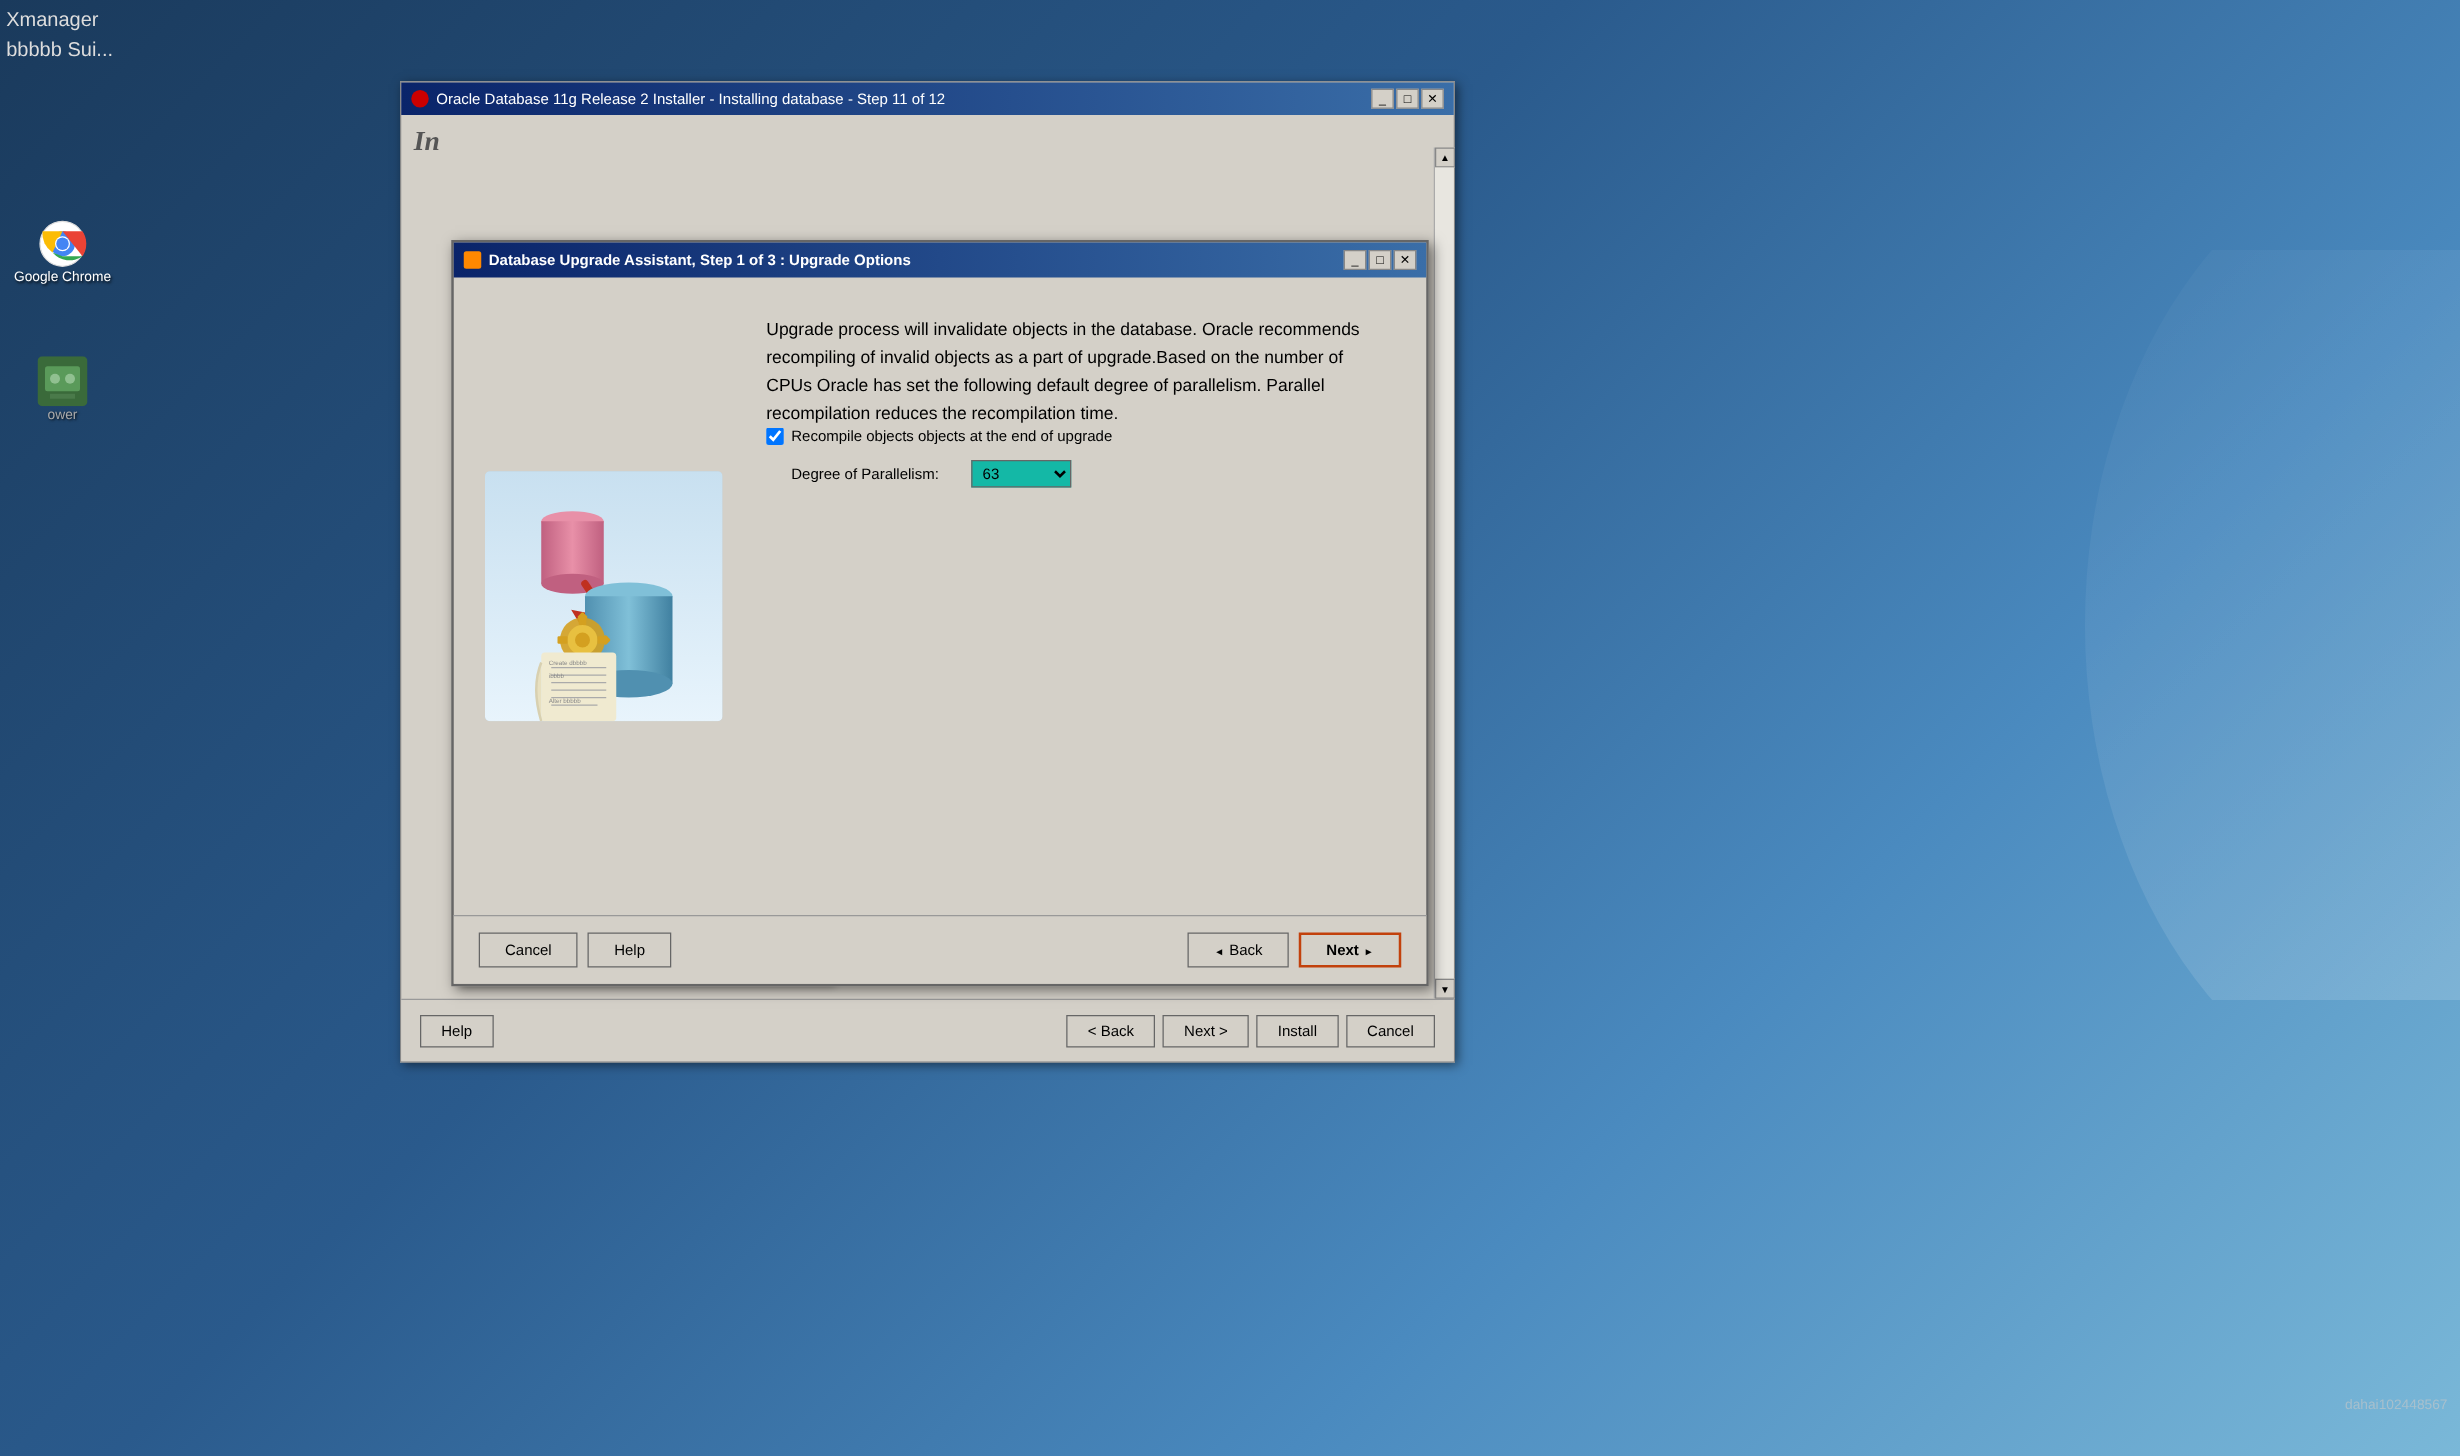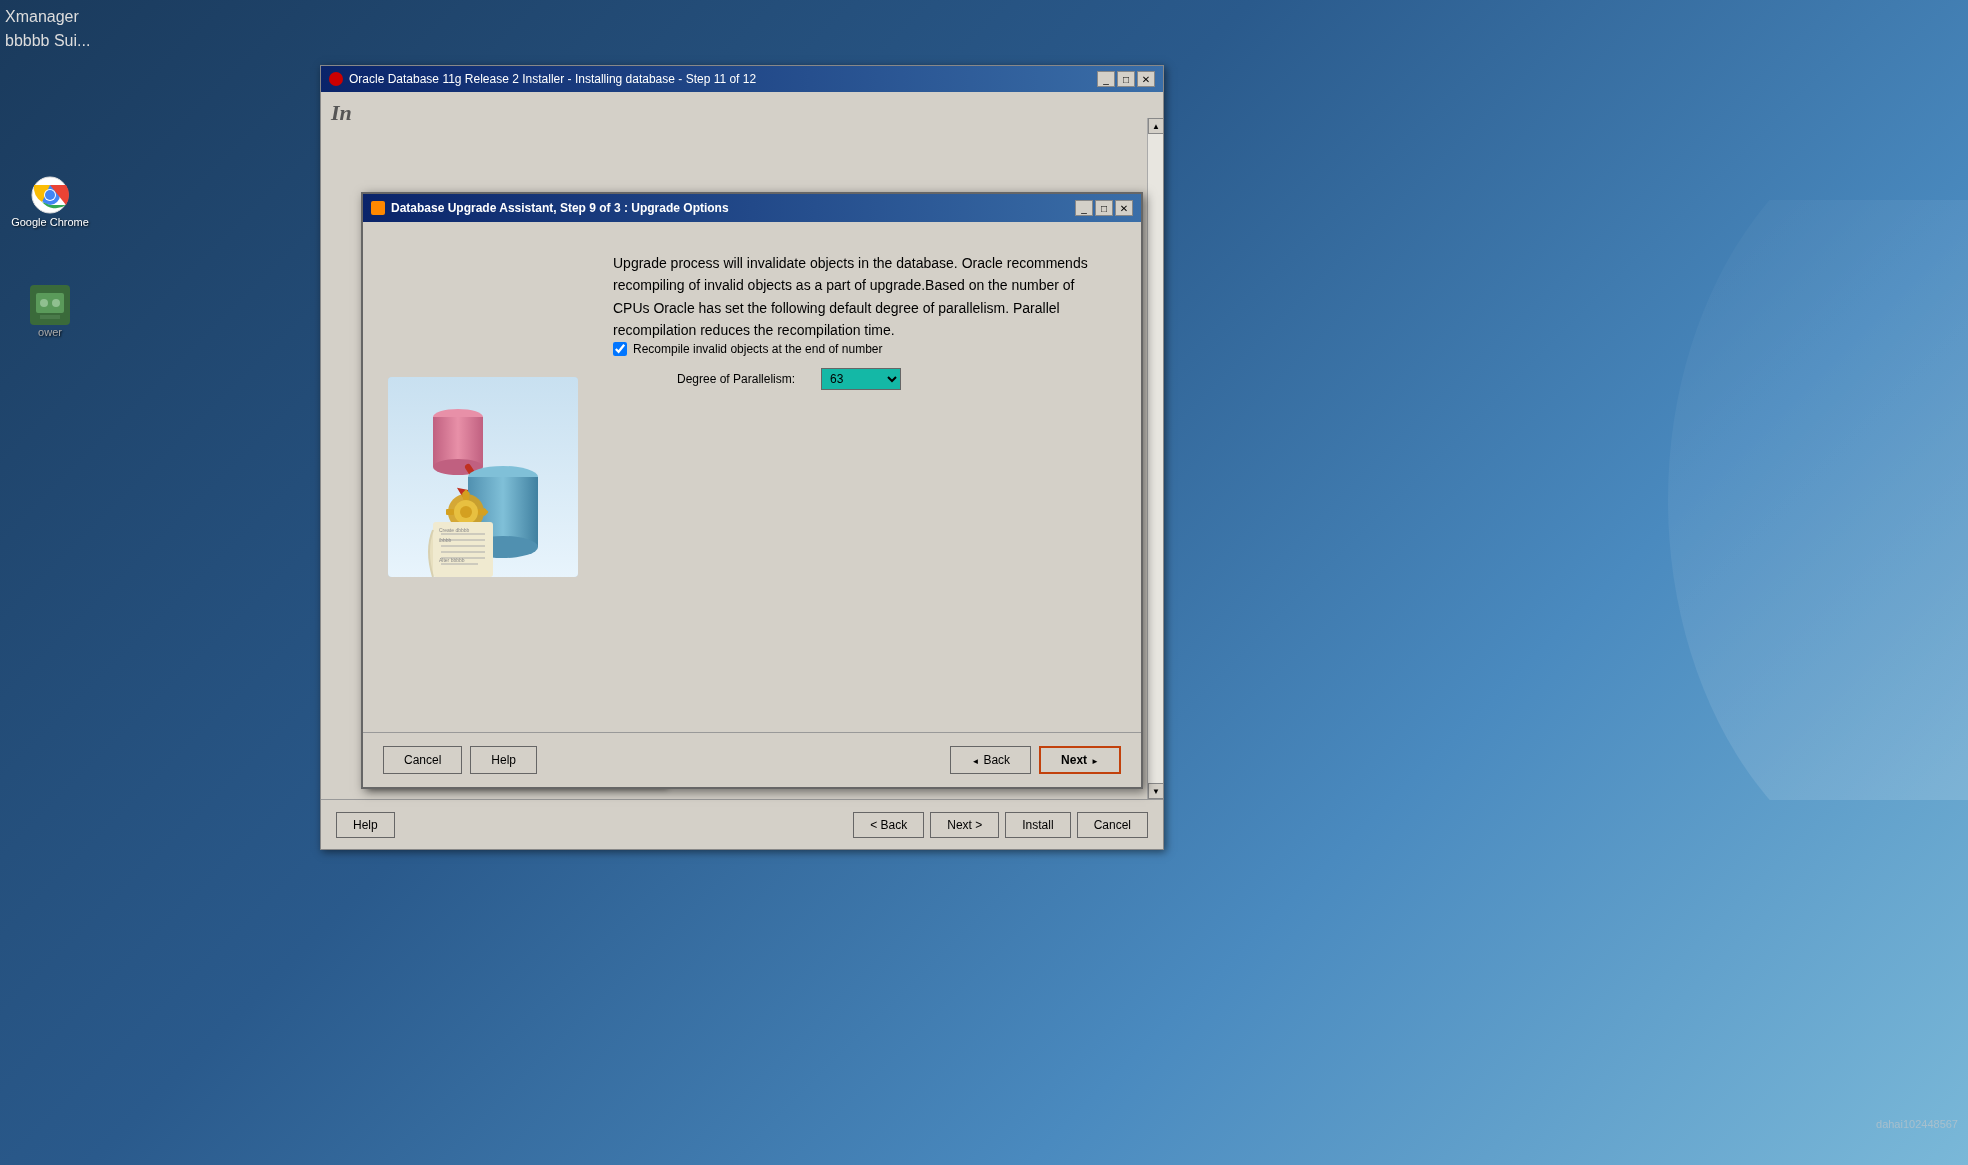--- a/index.html
+++ b/index.html
@@ -259,21 +259,20 @@
     .parallelism-row {
       display: flex;
       align-items: center;
       gap: 10px;
       margin-left: 20px;
     }
 
     .parallelism-row label {
       font-size: 12px;
       color: #000;
-      margin-left: 44px;
     }
 
     .parallelism-select {
       width: 80px;
       height: 22px;
       font-size: 12px;
       border: 1px solid #666;
       background: #14b8a6;
       padding: 0 4px;
       margin-left: 16px;
@@ -516,21 +515,21 @@
       <div class="scrollbar">
         <div class="scrollbar-thumb"></div>
       </div>
       <div class="log-footer">Log File: /home/g01/oraInventory/logs/ins...</div>
     </div>
 
     <div class="dua-dialog">
       <div class="title-bar">
         <div class="title-text">
           <span class="dua-icon"></span>
-          <span>Database Upgrade Assistant, Step 9 of 3 : Upgrade Options</span>
+          <span>Database Upgrade Assistant, Step 1 of 3 : Upgrade Options</span>
         </div>
         <div class="window-controls">
           <div class="window-btn">_</div>
           <div class="window-btn">□</div>
           <div class="window-btn">✕</div>
         </div>
       </div>
 
       <div class="dialog-body">
 
@@ -599,21 +598,21 @@
               <text x="6" y="40" font-size="5" fill="#888">Alter  bbbbb</text>
             </g>
           </svg>
         </div>
 
         <div class="text-area">
           <p>Upgrade process will invalidate objects in the database. Oracle recommends recompiling of invalid objects as a part of upgrade.Based on the number of CPUs Oracle has set the following default degree of parallelism. Parallel recompilation reduces the recompilation time.</p>
 
           <div class="checkbox-row">
             <input type="checkbox" id="recompile-cb" checked="" style="">
-            <label for="recompile-cb">Recompile invalid objects at the end of number</label>
+            <label for="recompile-cb">Recompile objects objects at the end of upgrade</label>
           </div>
 
           <div class="parallelism-row">
             <label>Degree of Parallelism:</label>
             <select class="parallelism-select">
               <option>1</option>
               <option>2</option>
               <option>4</option>
               <option>8</option>
               <option>16</option>

